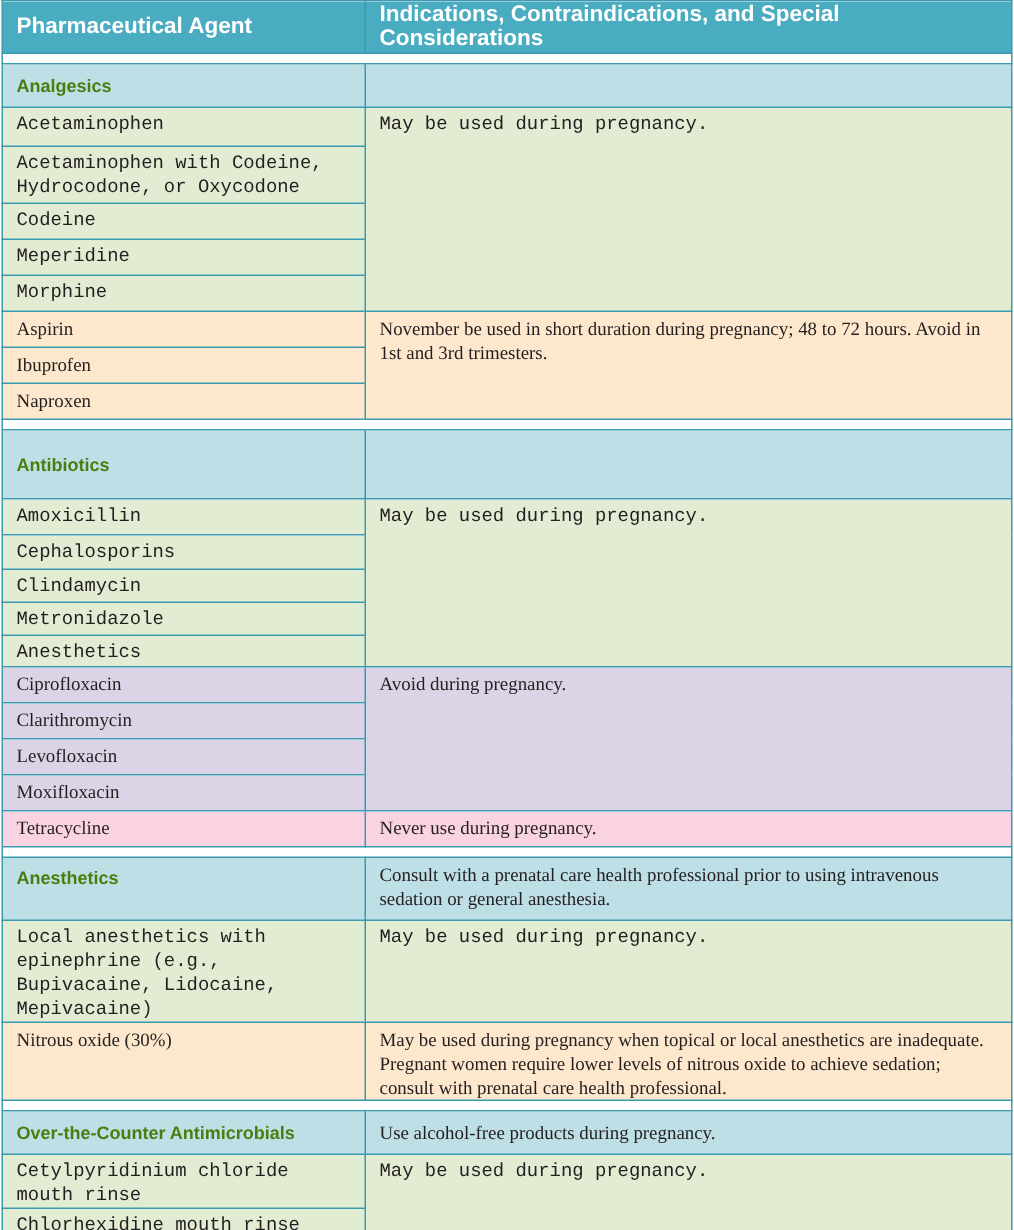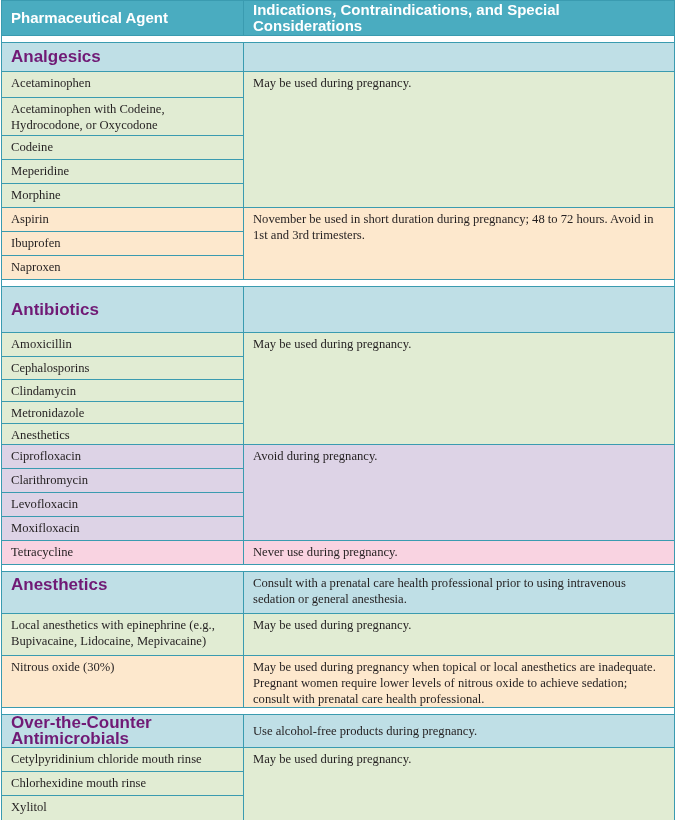--- a/index.html
+++ b/index.html
@@ -22,24 +22,24 @@
   .hdr th {
     background: #4aacc0; color: #ffffff;
     font-family: "Liberation Sans", "DejaVu Sans", sans-serif;
     font-weight: bold; font-size: 15px; text-align: left;
     vertical-align: middle; padding: 0 9px; height: 34px;
   }
   .gap td { background: #ffffff; height: 6px; padding: 0; border-left: 1.5px solid #3a9bb0; border-right: 1.5px solid #3a9bb0; }
   .sec td { background: #bfdfe6; }
   .sec td.sec-title {
     font-family: "Liberation Sans", "DejaVu Sans", sans-serif;
-    font-weight: bold; color: #701a75; font-size: 17px;
+    font-weight: bold; color: #4d7c0f; font-size: 12px;
     vertical-align: middle; padding-top: 0;
   }
-  .green td { background: #e1ecd3; }
+  .green td { background: #e1ecd3; font-family: Liberation Mono, monospace; }
   .orange td { background: #fde8cd; }
   .purple td { background: #ddd3e6; }
   .pink td { background: #f9d3e1; }
 </style>
 </head>
 <body>
 
 <table class="tbl">
   <colgroup>
       <col class="c1">

